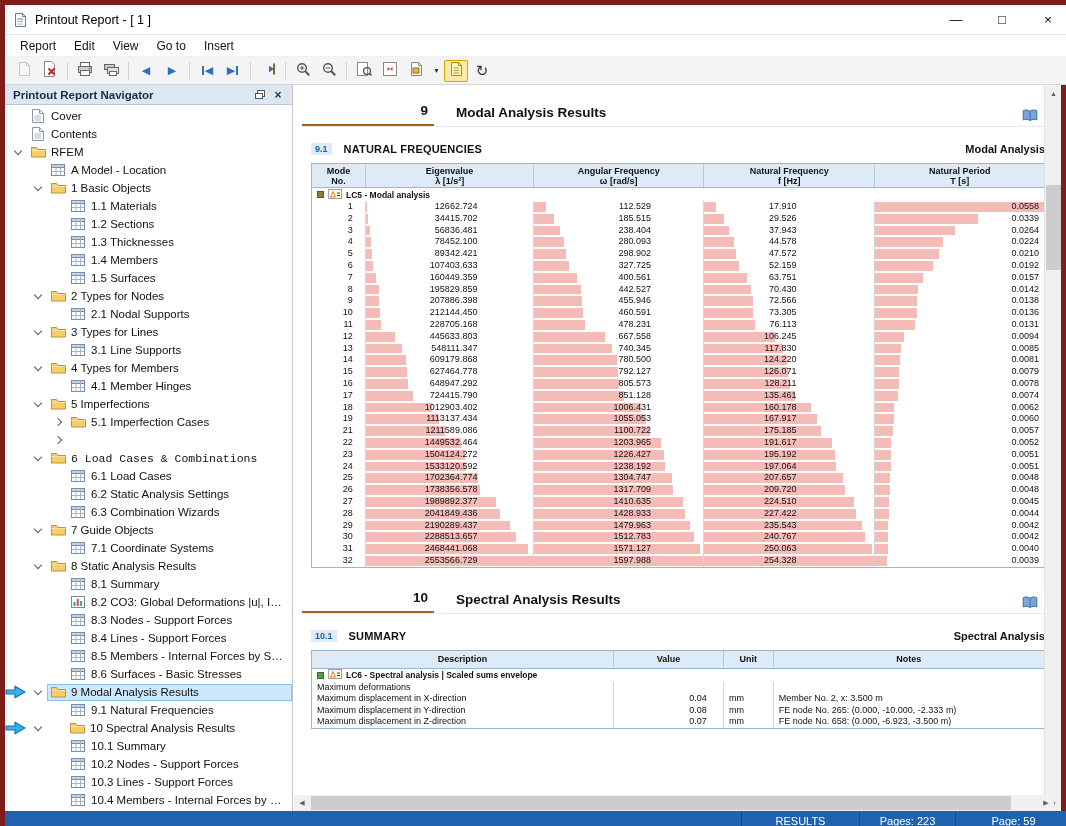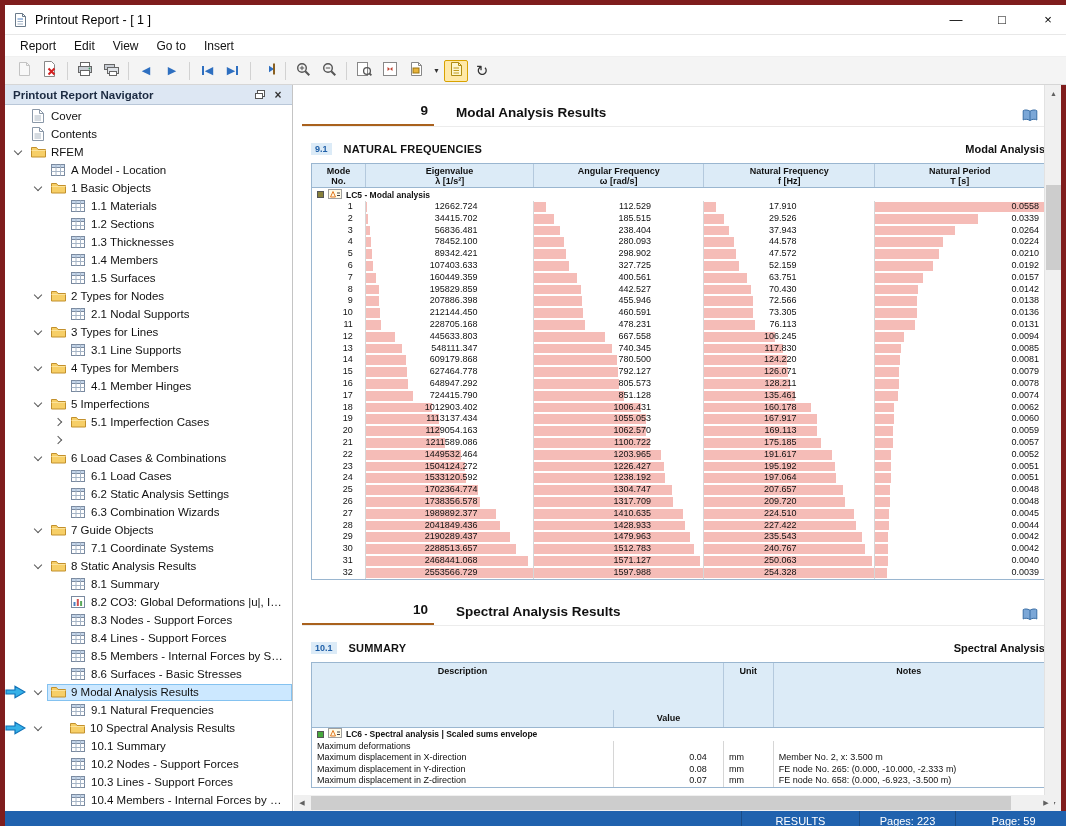--- a/index.html
+++ b/index.html
@@ -497,21 +497,21 @@
               </svg>
             </span>
             <span class="tlabel">5.1 Imperfection Cases</span>
           </span>
         </div>
         <div class="trow" style="padding-left: 44px;">
           <span class="chevslot">
             <span class="chev right"></span>
           </span>
         </div>
-        <div class="trow" style="padding-left: 24px;">
+        <div class="trow" style="padding-left: 24px; font-family: Liberation Mono, monospace;">
           <span class="chevslot">
             <span class="chev down"></span>
           </span>
           <span class="tin">
             <span class="ticon">
               <svg width="15" height="12">
                 <path d="M0.5 1.5h5l1.5 2h7.5v7.5h-14z" fill="#f7cf67" stroke="#c2902c"></path>
                 <path d="M0.5 4.5h14" stroke="#fce39b"></path>
               </svg>
             </span>
@@ -1255,41 +1255,20 @@
               <div class="bar" style="width: 66.02%; background: rgb(245, 188, 183);"></div>
               <span class="val p3">167.917</span>
             </div>
             <div class="fc w4">
               <div class="bar" style="width: 10.75%; background: rgb(245, 188, 183);"></div>
               <span class="val p4">0.0060</span>
             </div>
           </div>
           <div class="ftr">
             <div class="fc w0">
-              <span class="val p0">20</span>
-            </div>
-            <div class="fc w1">
-              <div class="bar" style="width: 44.21%; background: rgb(245, 188, 183);"></div>
-              <span class="val p1">1129054.163</span>
-            </div>
-            <div class="fc w2">
-              <div class="bar" style="width: 66.49%; background: rgb(245, 188, 183);"></div>
-              <span class="val p2">1062.570</span>
-            </div>
-            <div class="fc w3">
-              <div class="bar" style="width: 66.49%; background: rgb(245, 188, 183);"></div>
-              <span class="val p3">169.113</span>
-            </div>
-            <div class="fc w4">
-              <div class="bar" style="width: 10.57%; background: rgb(245, 188, 183);"></div>
-              <span class="val p4">0.0059</span>
-            </div>
-          </div>
-          <div class="ftr">
-            <div class="fc w0">
               <span class="val p0">21</span>
             </div>
             <div class="fc w1">
               <div class="bar" style="width: 47.45%; background: rgb(245, 188, 183);"></div>
               <span class="val p1">1211589.086</span>
             </div>
             <div class="fc w2">
               <div class="bar" style="width: 68.88%; background: rgb(245, 188, 183);"></div>
               <span class="val p2">1100.722</span>
             </div>
@@ -1550,21 +1529,21 @@
 
     <div class="sect">
       <span class="sectnum">10.1</span>
       <span class="secttitle">SUMMARY</span>
       <span class="sectright">Spectral Analysis</span>
     </div>
 
     <div class="rtable">
       <div class="thead shead">
           <div class="th s0" style="padding: 4px 0px; text-align: center;">Description</div>
-          <div class="th s1" style="padding: 4px 0px; text-align: center; margin-top: 47px;">Value</div>
+          <div class="th s1" style="padding: 4px 0px; text-align: center;">Value</div>
           <div class="th s2" style="padding: 4px 0px; text-align: center;">Unit</div>
           <div class="th s3" style="padding: 4px 0px; text-align: center;">Notes</div>
         </div>
       <div class="grow">
         <span class="sq" id="lc6sq" style="background: rgb(70, 168, 60);"></span>
         <span><svg width="14" height="10">
               <rect x="0.5" y="0.5" width="13" height="9" fill="#fffbe8" stroke="#a0a0a0"></rect>
               <path d="M2.5 8L5 2.5 7.5 8Z" fill="none" stroke="#e07820"></path>
               <line x1="9" y1="4" x2="12" y2="4" stroke="#404040"></line>
               <line x1="9" y1="6.5" x2="12" y2="6.5" stroke="#404040"></line>

